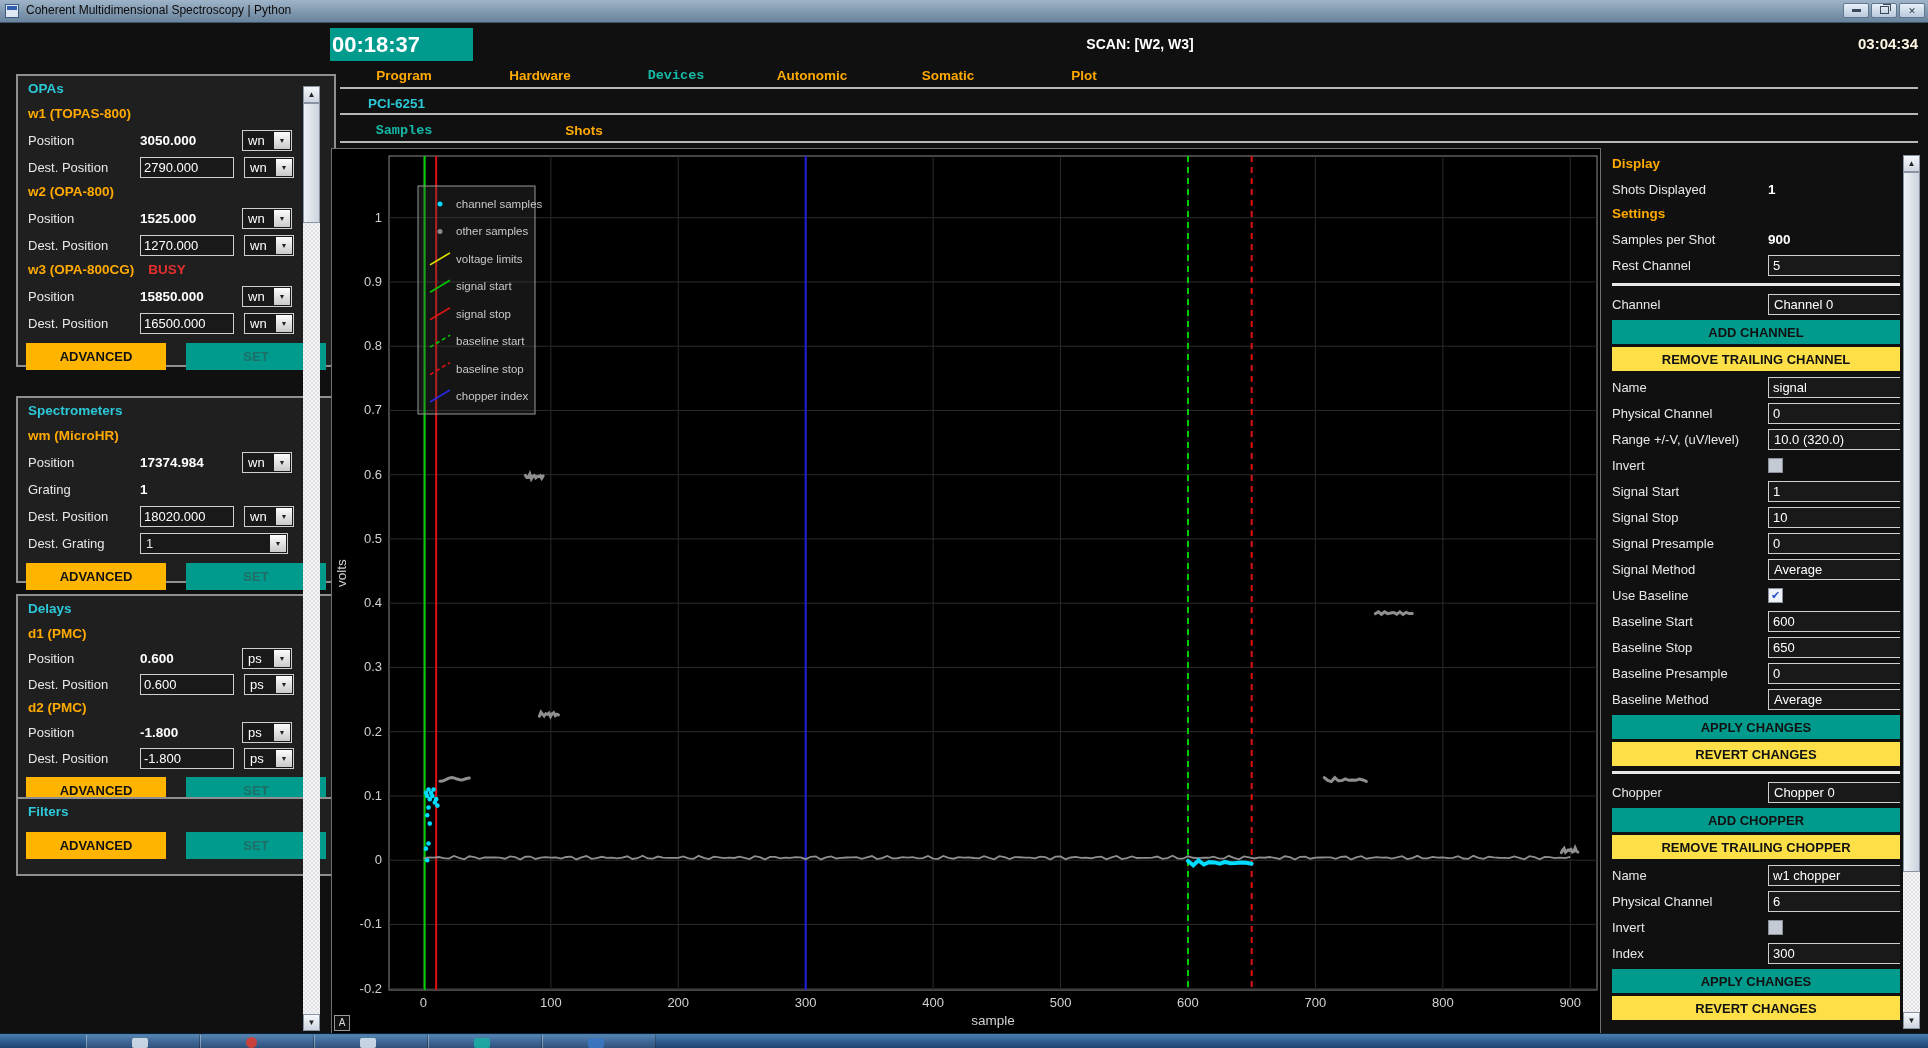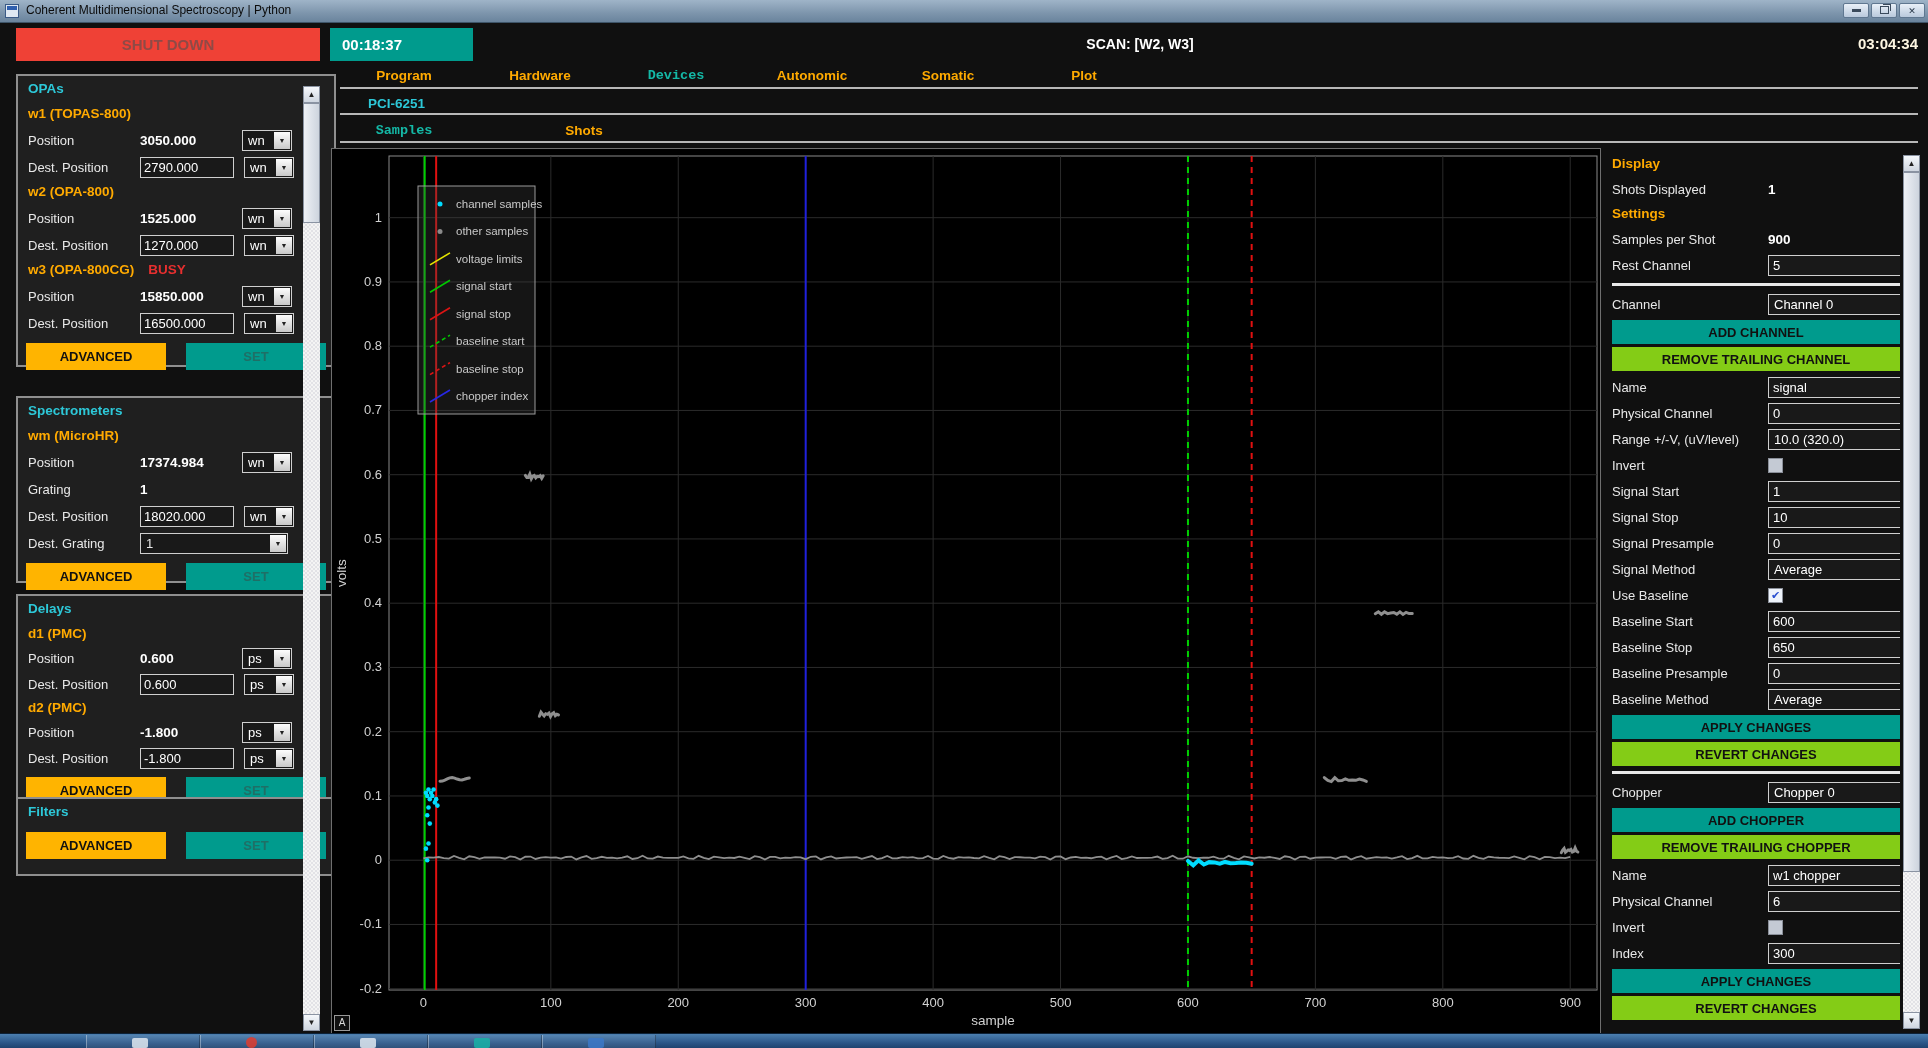--- a/index.html
+++ b/index.html
@@ -12,26 +12,26 @@
     border:1px solid #3a5a86;box-sizing:border-box;}
   .titlebar .appicon::before{content:"";position:absolute;left:1px;top:1px;right:1px;height:4px;background:#2f5fae;}
   .titlebar .title{position:absolute;left:26px;top:3px;font-size:12px;color:#0b0b0b;}
   .winbtn{position:absolute;top:3px;width:26px;height:15px;background:linear-gradient(#e9f0f8,#b9c9dc);
     border:1px solid #5f7790;border-radius:2px;box-sizing:border-box;text-align:center;line-height:12px;
     font-size:9px;color:#2a3a4c;}
   .winbtn .bar{display:inline-block;width:9px;height:3px;background:#3a4a5c;margin-bottom:1px;}
   .winbtn .sq{display:inline-block;width:7px;height:6px;border:1px solid #3a4a5c;margin-top:2px;position:relative;}
   .winbtn .sq::before{content:"";position:absolute;left:2px;top:-3px;width:7px;height:6px;border:1px solid #3a4a5c;border-bottom:none;border-left:none;}
   
-  .btn-red{background:#84cc16;text-align:center;}
+  .btn-red{background:#fde047;text-align:center;}
   .btn-teal{background:#009b8d;}
   .shutdown{position:absolute;left:16px;top:28px;width:304px;height:33px;background:#ef4136;border:none;
     color:#8f4a46;font-weight:bold;font-size:15px;font-family:"Liberation Sans",sans-serif;}
   .timerbox{position:absolute;left:330px;top:28px;width:143px;height:33px;background:#009b8d;
-    color:#fff;font-weight:bold;font-size:15px;line-height:33px;padding-left:12px;box-sizing:border-box;}
+    color:#fff;font-weight:bold;font-size:22px;line-height:33px;padding-left:2px;box-sizing:border-box;}
   .scanlab{position:absolute;left:1020px;top:36px;width:240px;text-align:center;color:#fff;font-weight:bold;font-size:14px;}
   .clock{position:absolute;left:1838px;top:35px;width:86px;color:#fdf6e2;font-weight:bold;font-size:15px;margin-left:20px;}
   
   .navrow{position:absolute;left:336px;top:68px;display:flex;}
   .navtab{width:136px;text-align:center;font-weight:bold;font-size:13.5px;color:#ffaa00;}
   .navtab.active{color:#14b8a6;font-family:Liberation Mono, monospace;}
   .hline{position:absolute;height:2px;background:#b7b7b7;}
   .subtab{position:absolute;left:368px;top:96px;font-weight:bold;font-size:13.5px;color:#2dc8d8;}
   .subnavrow{position:absolute;left:336px;top:123px;display:flex;gap:44px;}
   
@@ -92,21 +92,20 @@
 <div class="screen">
 
   <div class="titlebar">
     <span class="appicon"></span>
     <span class="title">Coherent Multidimensional Spectroscopy | Python</span>
     <span class="winbtn" style="left:1843px;"><span class="bar"></span></span>
     <span class="winbtn" style="left:1871px;"><span class="sq"></span></span>
     <span class="winbtn" style="left:1899px;line-height:14px;">✕</span>
   </div>
 
-  <button class="shutdown">SHUT DOWN</button>
   <div class="timerbox">00:18:37</div>
   <div class="scanlab">SCAN: [W2, W3]</div>
   <div class="clock">03:04:34</div>
 
   <div class="navrow">
     <span class="navtab">Program</span>
     <span class="navtab">Hardware</span>
     <span class="navtab active">Devices</span>
     <span class="navtab">Autonomic</span>
     <span class="navtab">Somatic</span>

